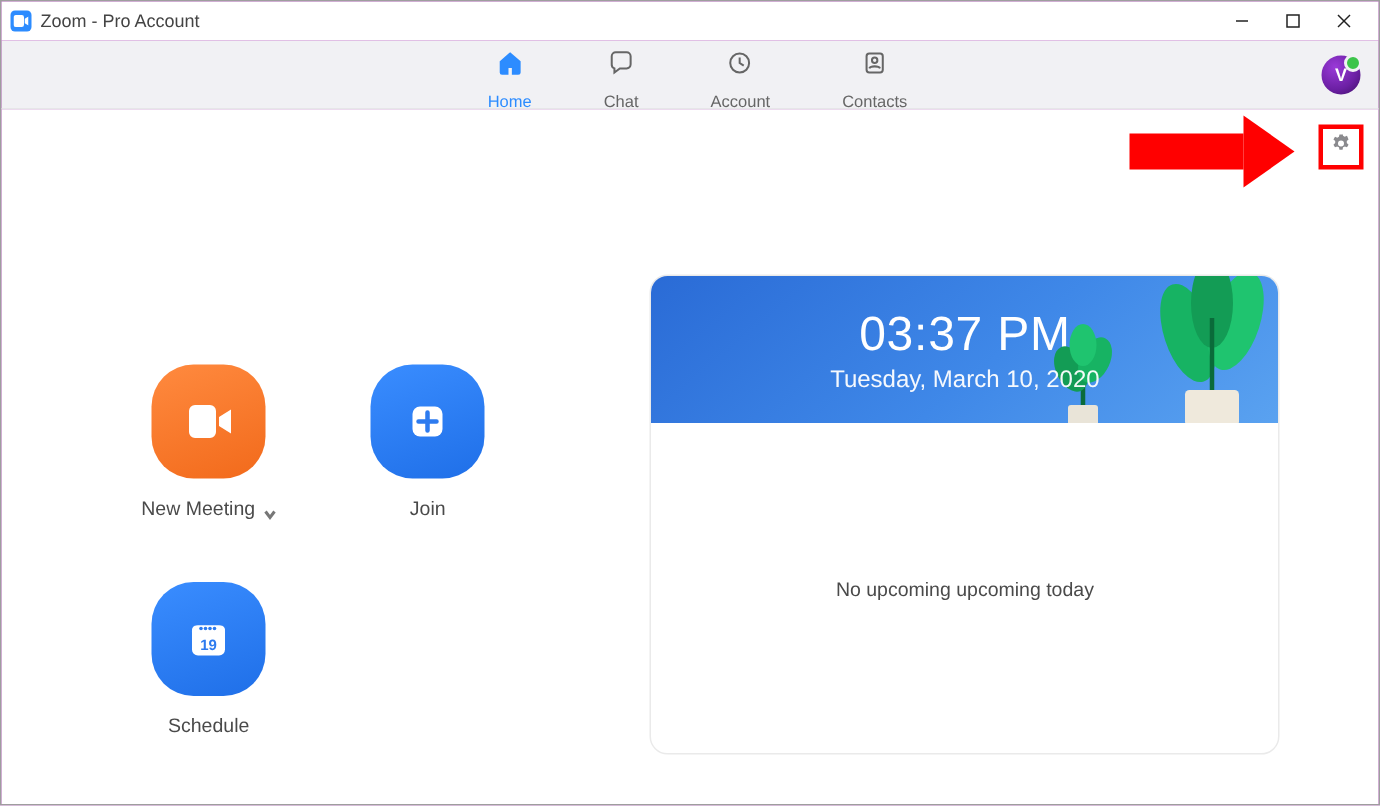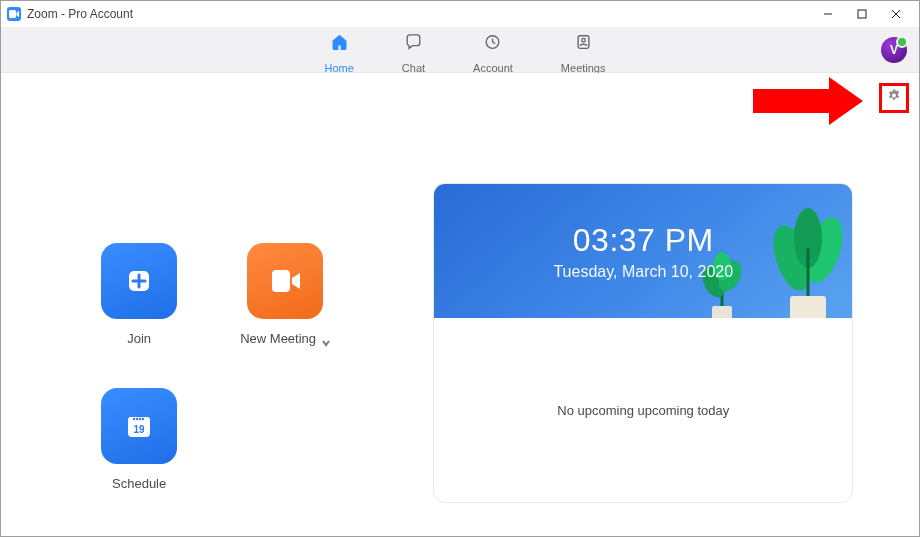--- a/index.html
+++ b/index.html
@@ -123,21 +123,21 @@
     grid-template-columns: 130px 130px;
     column-gap: 16px;
     row-gap: 42px;
   }
   .action {
     display: flex; flex-direction: column; align-items: center; gap: 12px;
     font-size: 13px; color: #4a4a4a;
   }
   .action .tile {
     width: 76px; height: 76px;
-    border-radius: 16px;
+    border-radius: 28px;
     display: flex; align-items:center; justify-content:center;
   }
   .tile.orange { background: linear-gradient(160deg,#ff8a3f 0%, #f26a1b 100%); }
   .tile.blue { background: linear-gradient(160deg,#3a8dff 0%, #1f6fe8 100%); }
   .tile svg { width: 34px; height: 34px; fill:#fff; }
   .action-label { display:flex; align-items:center; gap:6px; }
   .chev { width:8px; height:8px; display:inline-block; }
   .chev svg { width:8px; height:8px; stroke:#777; stroke-width:2; fill:none; }
   
   .right-col {
@@ -146,21 +146,21 @@
   }
   .meeting-card {
     width: 420px; height: 320px;
     border: 1px solid #eaeaea;
     border-radius: 12px;
     overflow: hidden;
     background:#fff;
     display:flex; flex-direction:column;
   }
   .card-hero {
-    height: 134px;
+    height: 98px;
     background: linear-gradient(140deg,#2a6bd6 0%, #3f88e8 55%, #5aa2f0 100%);
     position: relative;
     color:#fff;
     display:flex; flex-direction:column; align-items:center; justify-content:center;
   }
   .card-hero .time { font-size: 32px; font-weight: 500; letter-spacing: 0.5px; }
   .card-hero .date { font-size: 16px; margin-top: 4px; opacity: 0.95; }
   .plant-l, .plant-r { position:absolute; bottom:0; }
   .plant-r { right: 4px; width: 80px; height: 110px; }
   .plant-l { right: 108px; width: 44px; height: 66px; }
@@ -228,21 +228,21 @@
         <span>Account</span>
       </div>
       <div class="tab">
         <span class="tab-icon">
           <svg viewBox="0 0 20 20">
               <rect x="4" y="3" width="12" height="14" rx="2"></rect>
               <circle cx="10" cy="8" r="2"></circle>
               <path d="M6 14c1-2 7-2 8 0"></path>
             </svg>
         </span>
-        <span>Meetings</span>
+        <span>Contacts</span>
       </div>
     </div>
     <div class="right-tools">
       <div class="avatar">
         <span>V</span>
       </div>
     </div>
   </div>
 
   <div class="content">
@@ -255,42 +255,42 @@
       <span>
         <svg viewBox="0 0 20 20">
             <path d="M11.3 2h-2.6l-.4 2a6 6 0 0 0-1.4.8l-1.9-.8-1.3 2.2 1.5 1.4a6 6 0 0 0 0 1.6L3.7 10.6 5 12.8l1.9-.8c.4.3.9.6 1.4.8l.4 2h2.6l.4-2c.5-.2 1-.5 1.4-.8l1.9.8 1.3-2.2-1.5-1.4a6 6 0 0 0 0-1.6l1.5-1.4L15 3.2l-1.9.8a6 6 0 0 0-1.4-.8l-.4-2ZM10 12a2.5 2.5 0 1 1 0-5 2.5 2.5 0 0 1 0 5Z"></path>
           </svg>
       </span>
     </div>
 
     <div class="actions-col">
       <div class="actions-grid">
         <div class="action">
+          <div class="tile orange">
+            <svg viewBox="0 0 34 34">
+                <path d="M4 10a4 4 0 0 1 4-4h10a4 4 0 0 1 4 4v14a4 4 0 0 1-4 4H8a4 4 0 0 1-4-4V10Zm20 4 8-5v16l-8-5v-6Z"></path>
+              </svg>
+          </div>
+          <div class="action-label">
+            <span>New Meeting</span>
+            <span class="chev"><svg viewBox="0 0 8 8">
+                  <polyline points="1,2 4,6 7,2"></polyline>
+                </svg></span>
+          </div>
+        </div>
+
+        <div class="action">
           <div class="tile blue">
             <svg viewBox="0 0 34 34">
                 <rect x="7" y="7" width="20" height="20" rx="5" fill="#fff"></rect>
                 <path d="M17 11v12M11 17h12" stroke="#2d7bef" stroke-width="3" stroke-linecap="round"></path>
               </svg>
           </div>
           <div class="action-label">
             <span>Join</span>
-          </div>
-        </div>
-
-        <div class="action">
-          <div class="tile orange">
-            <svg viewBox="0 0 34 34">
-                <path d="M4 10a4 4 0 0 1 4-4h10a4 4 0 0 1 4 4v14a4 4 0 0 1-4 4H8a4 4 0 0 1-4-4V10Zm20 4 8-5v16l-8-5v-6Z"></path>
-              </svg>
-          </div>
-          <div class="action-label">
-            <span>New Meeting</span>
-            <span class="chev"><svg viewBox="0 0 8 8">
-                  <polyline points="1,2 4,6 7,2"></polyline>
-                </svg></span>
           </div>
         </div>
 
         <div class="action">
           <div class="tile blue">
             <svg viewBox="0 0 34 34">
               <rect x="6" y="8" width="22" height="20" rx="4" fill="#fff"></rect>
               <rect x="6" y="8" width="22" height="6" rx="3" fill="#fff"></rect>
               <circle cx="12" cy="10" r="1.2" fill="#2d7bef"></circle>
                 <circle cx="15" cy="10" r="1.2" fill="#2d7bef"></circle>

